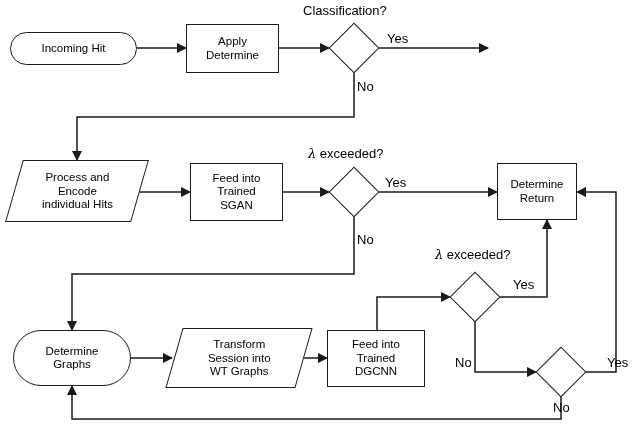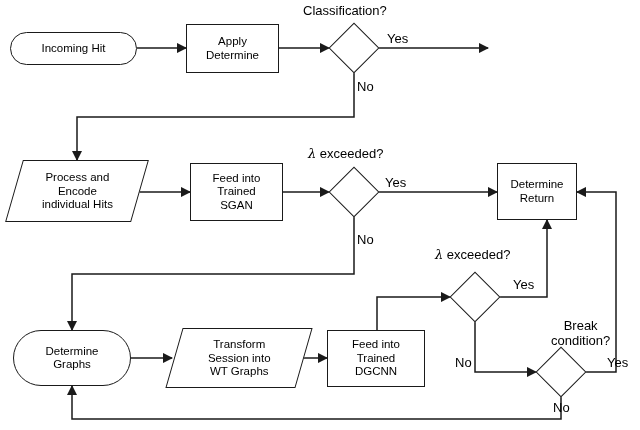--- a/index.html
+++ b/index.html
@@ -209,22 +209,18 @@
   <div class="edge-label" style="left:357px; top:232px;">No</div>
 
   <div class="edge-label" style="left:435px; top:247px;">
     <span class="lam">λ</span><span> exceeded?</span>
   </div>
 
   <div class="edge-label" style="left:513px; top:277px;">Yes</div>
 
   <div class="edge-label" style="left:455px; top:355px;">No</div>
 
-  <div class="edge-label" style="left:551px; top:318px; text-align:center;">
-    <div>Break</div>
-    <div>condition?</div>
-  </div>
 
   <div class="edge-label" style="left:607px; top:355px;">Yes</div>
 
   <div class="edge-label" style="left:553px; top:400px;">No</div>
 
 </div>
 
 </body></html>

